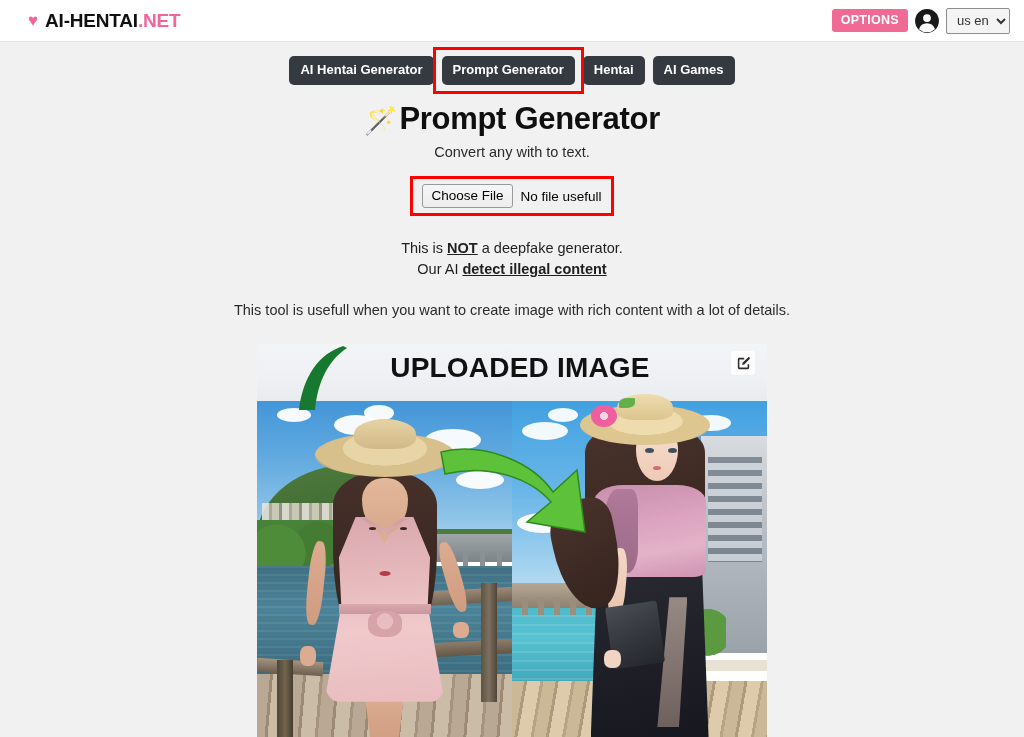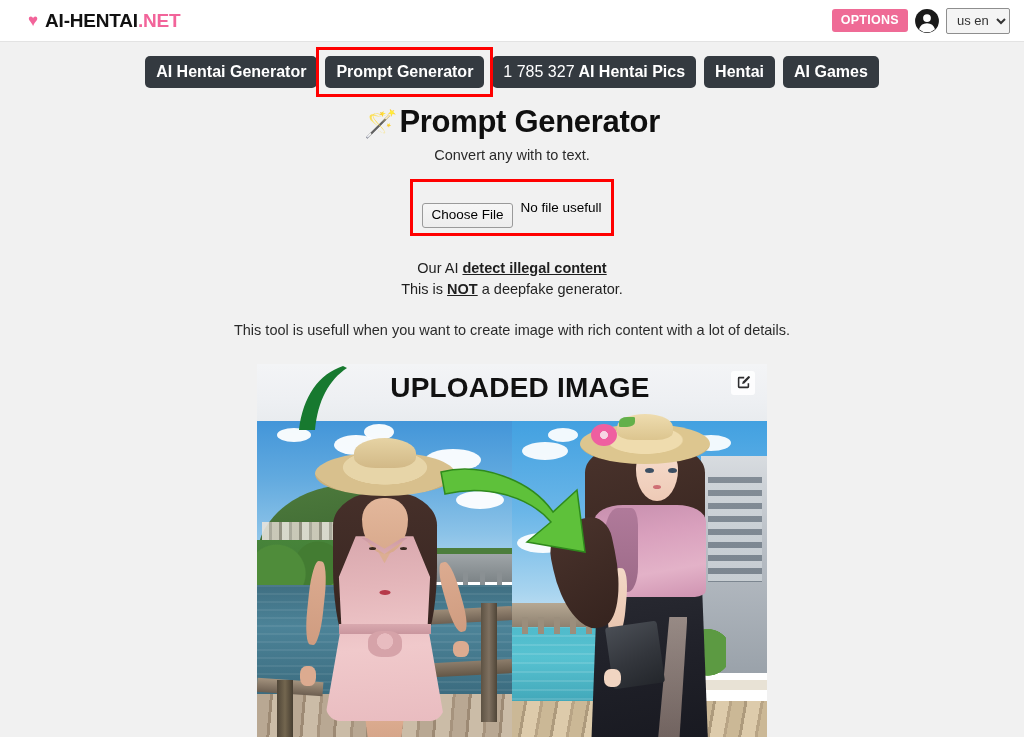--- a/index.html
+++ b/index.html
@@ -94,21 +94,21 @@
     display: flex;
     justify-content: center;
     align-items: center;
     gap: 8px;
     padding-top: 14px;
     position: relative;
   }
   .nav-btn {
     background: #343a40;
     color: #ffffff;
-    font-size: 16px;
+    font-size: 13px;
     font-weight: bold;
     border: 0;
     border-radius: 5px;
     padding: 7px 11px;
     line-height: 1.15;
     white-space: nowrap;
     cursor: pointer;
     font-family: "Liberation Sans", sans-serif;
   }
   .nav-btn .count {
@@ -173,21 +173,20 @@
   .file-btn {
     font-family: "Liberation Sans", sans-serif;
     font-size: 13.5px;
     color: #000;
     background: linear-gradient(#f6f6f6, #ededed);
     border: 1px solid #9a9a9a;
     border-radius: 3px;
     padding: 2px 8px;
     cursor: pointer;
     line-height: 1.35;
-    margin-top: 16px;
   }
   .file-label {
     font-size: 13.5px;
     color: #000;
     margin-left: 8px;
   }
   .submit-btn {
     margin-top: 9px;
     font-family: "Liberation Sans", sans-serif;
     font-size: 13.5px;
@@ -708,42 +707,41 @@
 </div>
 
 <div class="nav-wrap">
   <button class="nav-btn">AI Hentai Generator</button>
 
   <span class="nav-btn-highlight-wrap">
     <button class="nav-btn">Prompt Generator</button>
     <span class="hl-box hl-nav"></span>
   </span>
 
-  <button class="nav-btn"><span class="count">1 785 327</span> <span>AI Hentai Pics</span></button>
 
   <button class="nav-btn">Hentai</button>
   <button class="nav-btn">AI Games</button>
 </div>
 
 <h1 class="page-title">
   <span class="title-emoji">🪄</span><span>Prompt Generator</span>
 </h1>
 <div class="subtitle">Convert any with to text.</div>
 
 <div class="form-area">
   <div class="file-row">
     <span class="hl-box hl-file"></span>
     <button class="file-btn">Choose File</button>
     <span class="file-label">No file usefull</span>
   </div>
 </div>
 
 <div class="notice">
+  <div><span>This is </span><b>NOT</b><span> a deepfake generator.</span></div>
   <div><span>Our AI </span><a class="lnk" href="#">detect illegal content</a></div>
-  <div><span>This is </span><b>NOT</b><span> a deepfake generator.</span></div>
 </div>
 
 <div class="tool-desc">This tool is usefull when you want to create image with rich content with a lot of details.</div>
 
 <div class="image-wrap">
 
   <div class="banner"></div>
 
   <svg class="green-swoosh" viewBox="0 0 90 70">
     <path d="M58 2 C 34 10, 18 32, 14 66 L 30 66 C 33 36, 44 16, 62 4 Z" fill="#17792f"></path>

